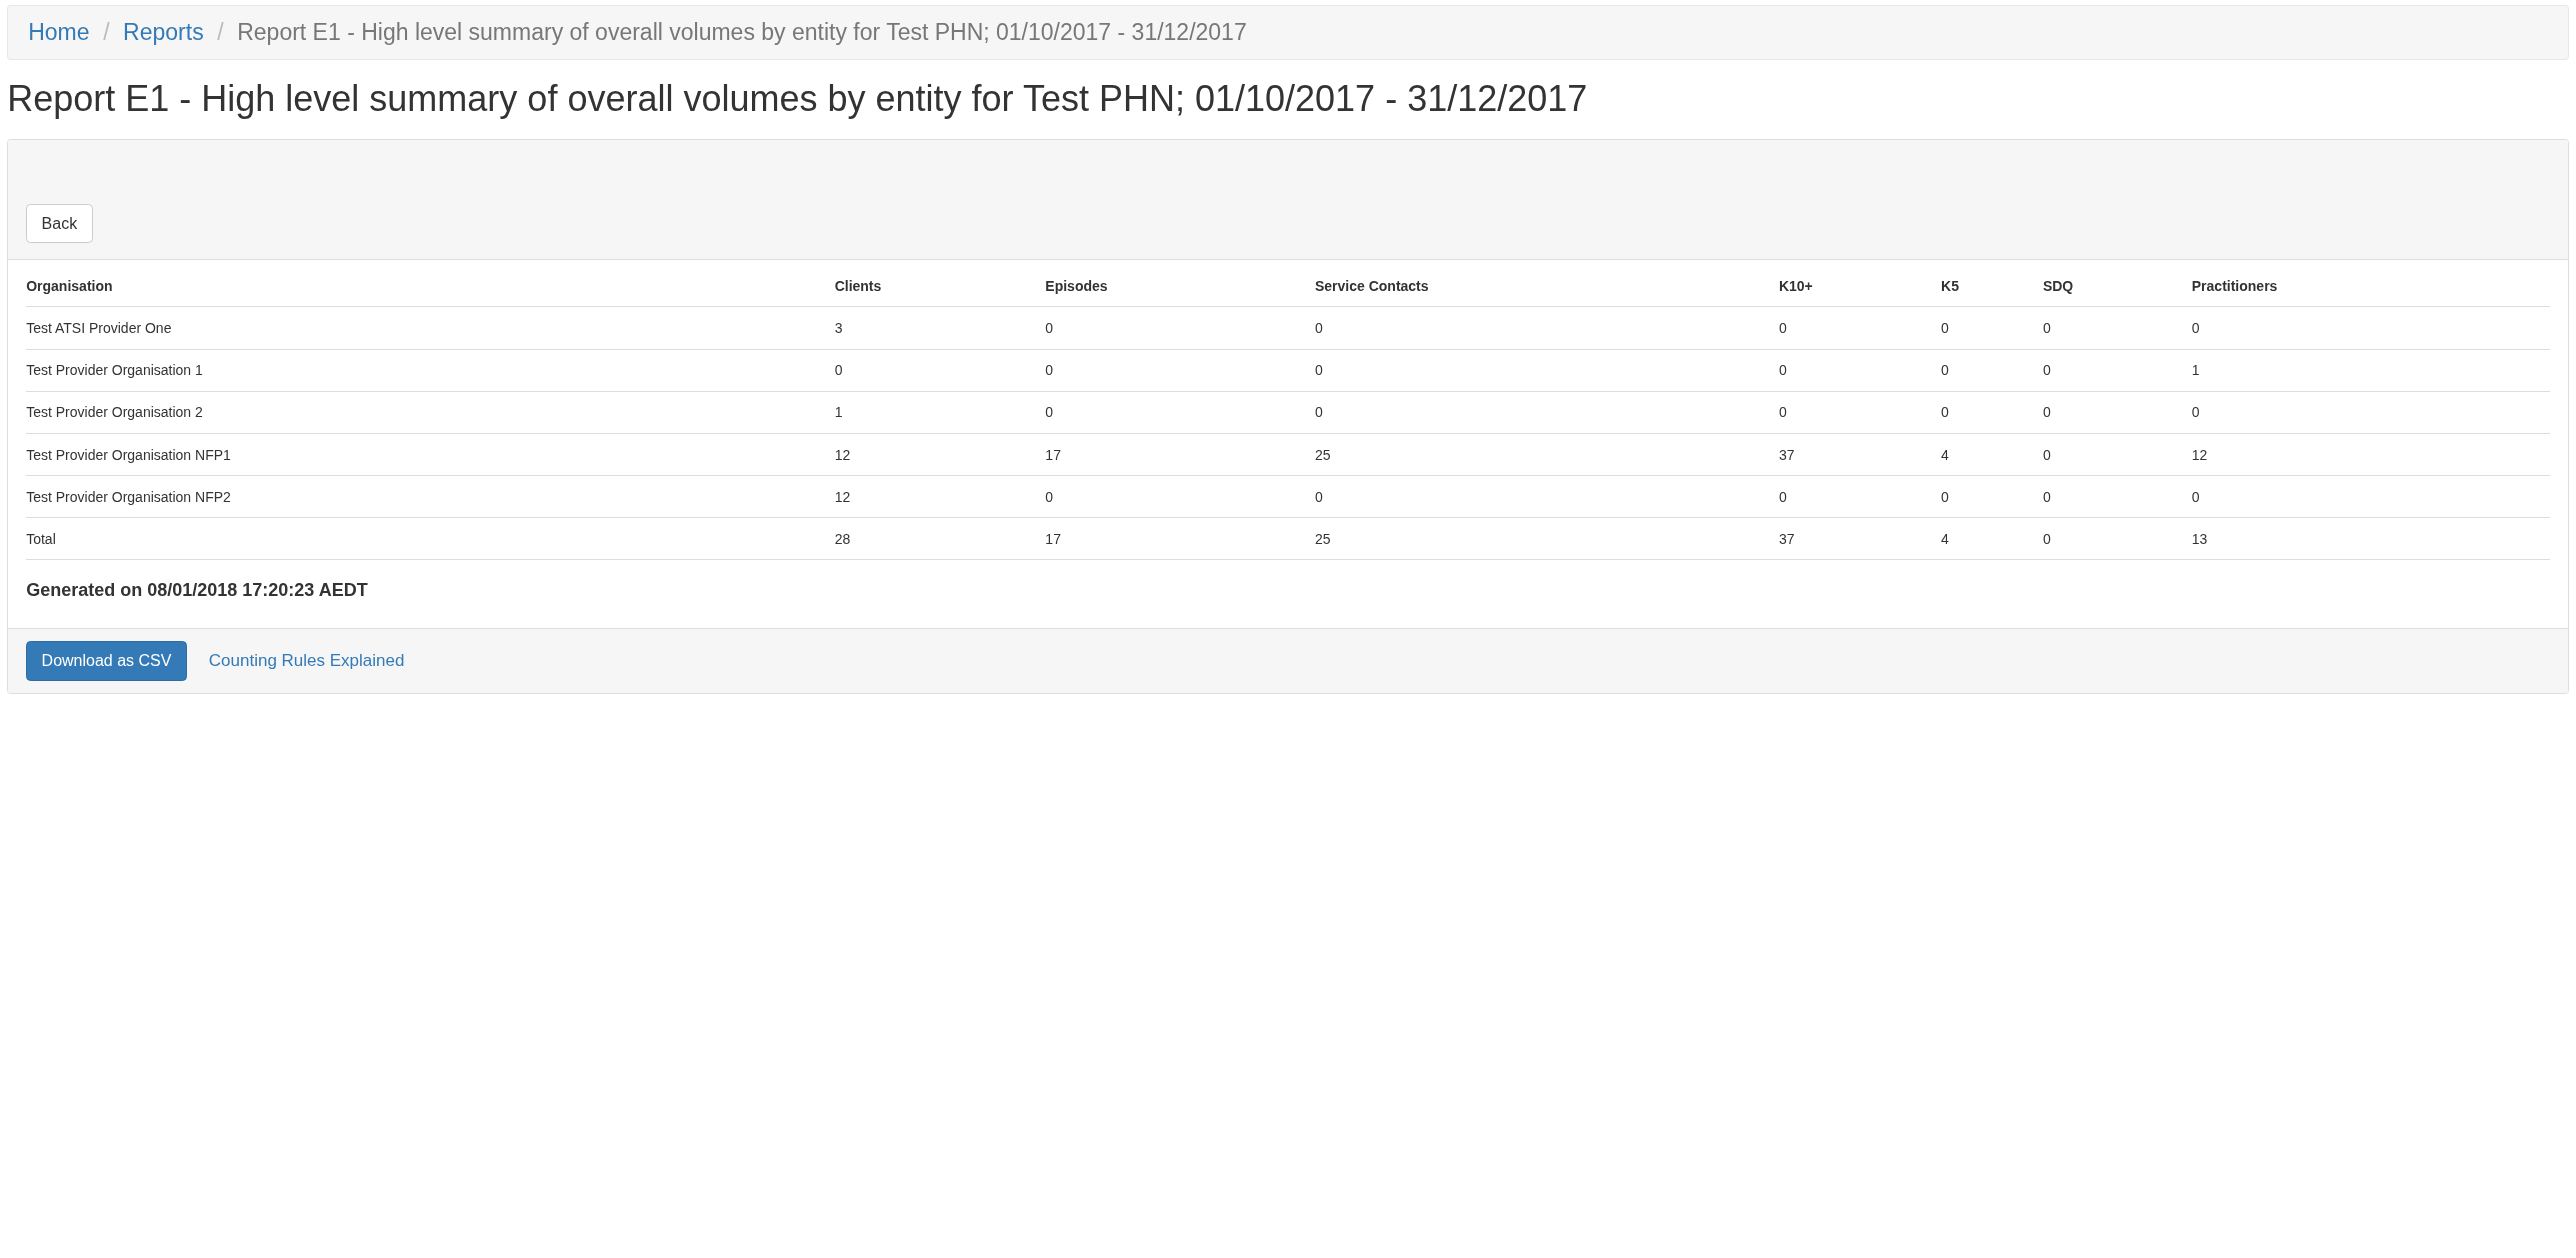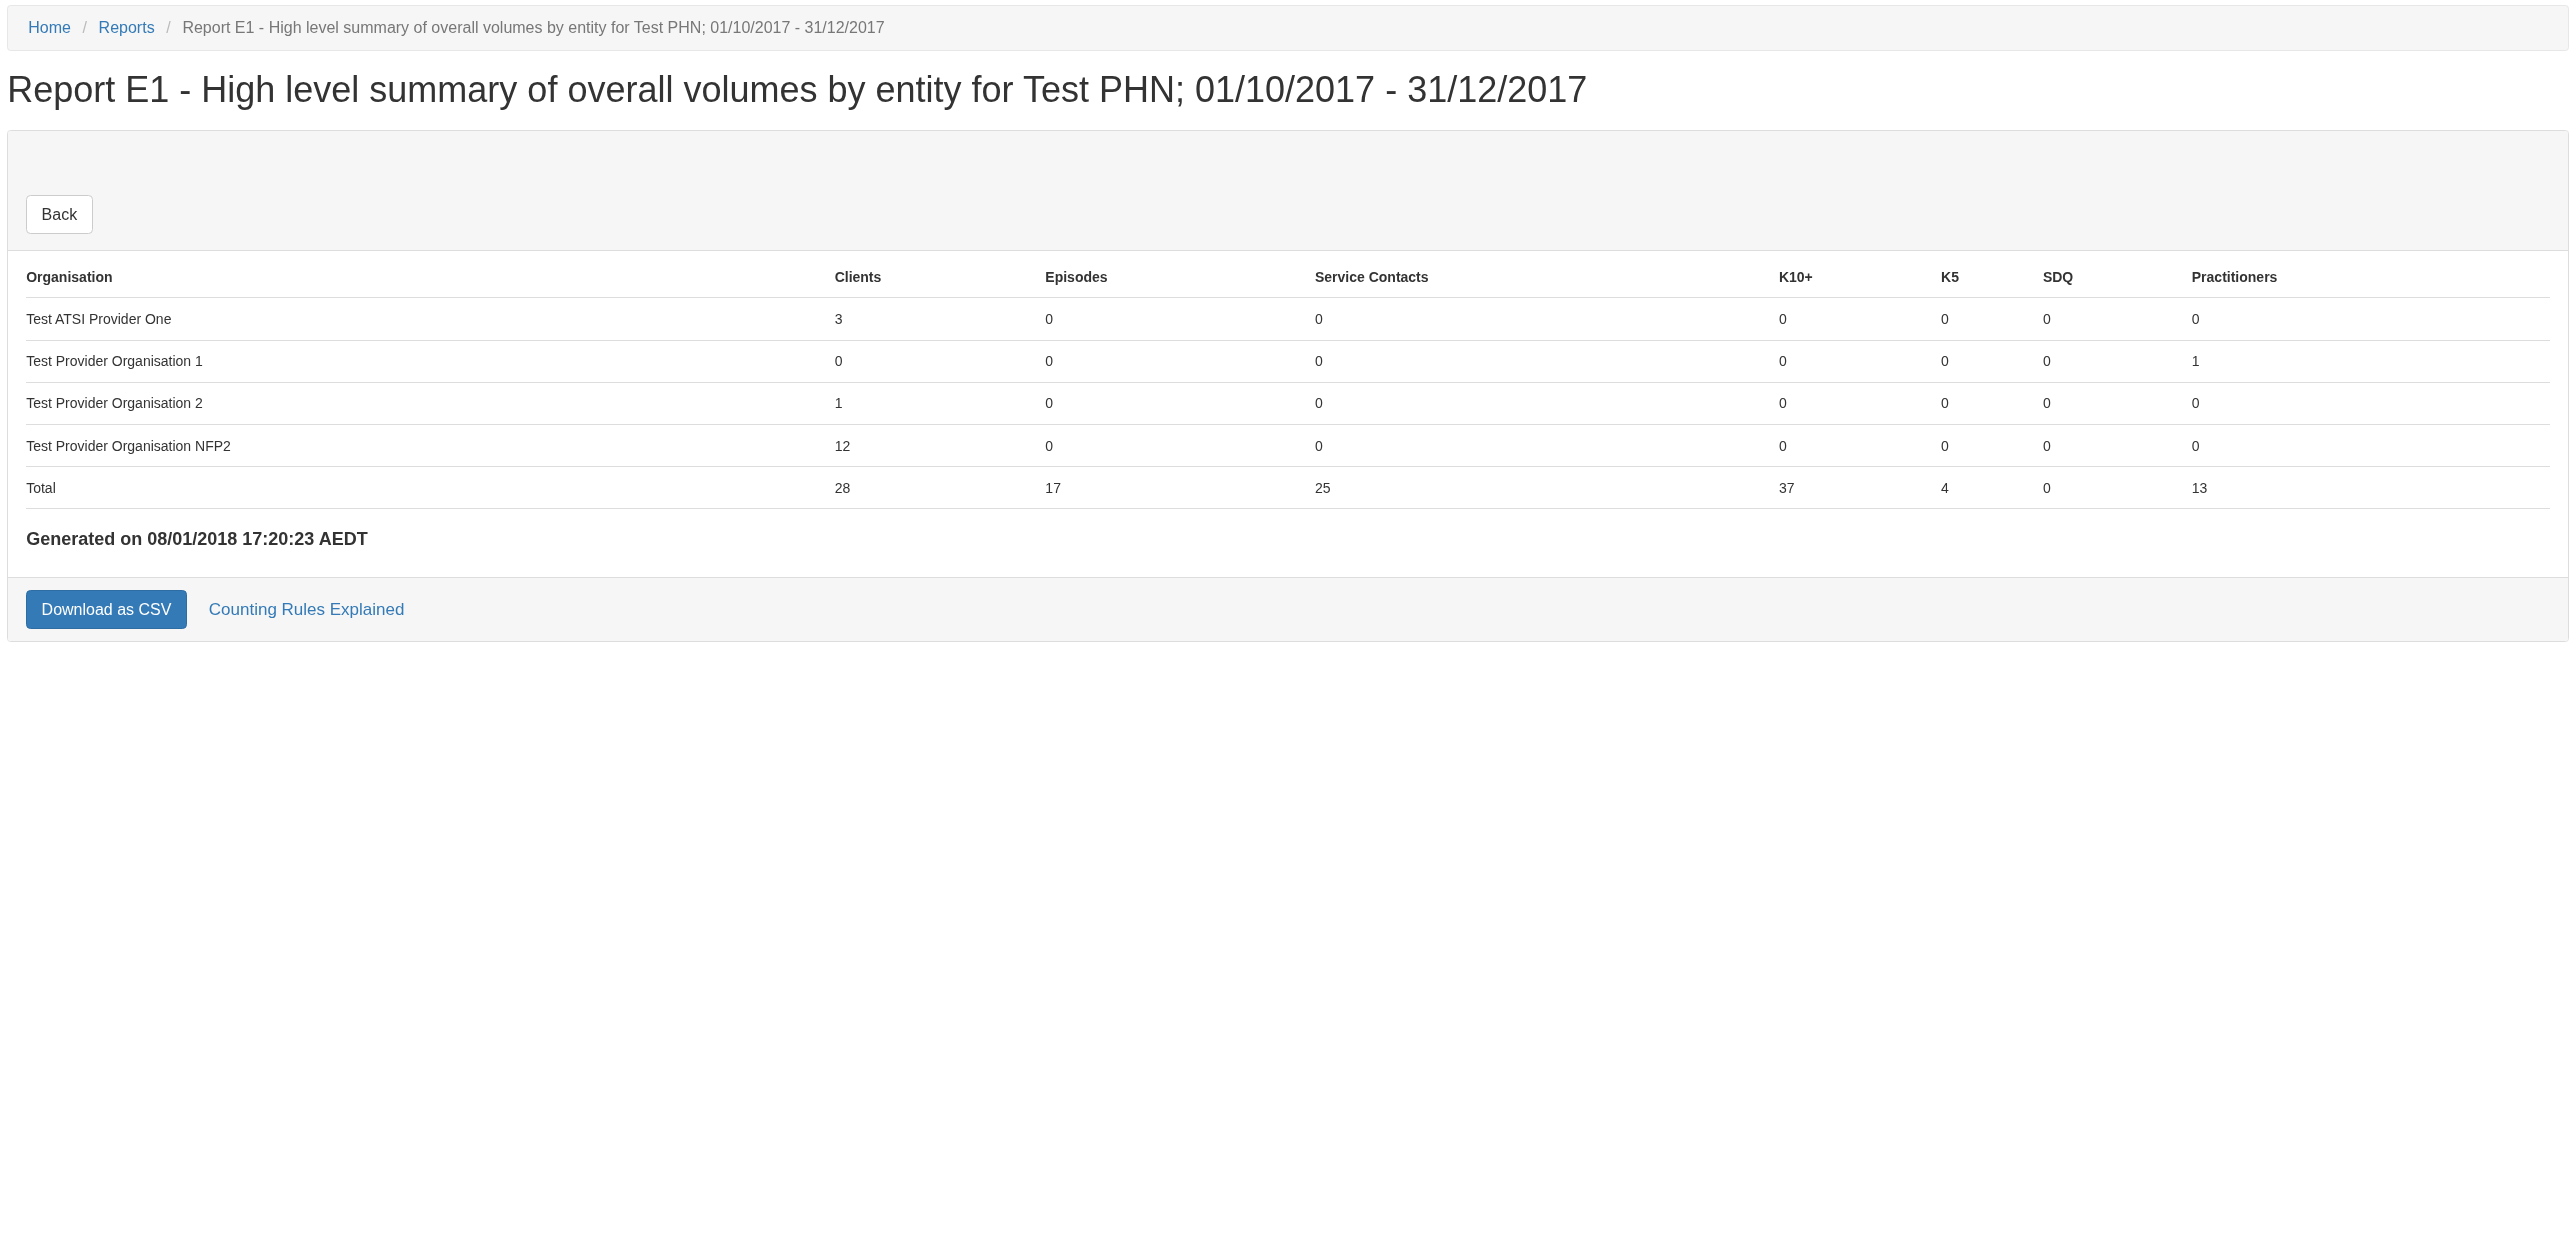--- a/index.html
+++ b/index.html
@@ -9,21 +9,21 @@
     font-family: "Helvetica Neue", Helvetica, Arial, sans-serif;
     color: #333;
     background: #fff;
   }
   body { padding: 5.4px 7.2px 27px 7.2px; }
   .breadcrumb {
     background: #f6f6f6;
     border: 0.9px solid #e7e7e7;
     border-radius: 3.6px;
     padding: 12.6px 20px;
-    font-size: 16px;
+    font-size: 23px;
     color: #777;
     margin-bottom: 16px;
   }
   .breadcrumb a { color: #337ab7; text-decoration: none; }
   .breadcrumb .sep { color: #bbb; padding: 0 7.2px; }
   .breadcrumb .current { color: #777; }
   h1.page-title {
     font-size: 36px;
     font-weight: 500;
     color: #333;
@@ -158,20 +158,30 @@
             <td>Test Provider Organisation 2</td>
             <td>1</td>
             <td>0</td>
             <td>0</td>
             <td>0</td>
             <td>0</td>
             <td>0</td>
             <td>0</td>
           </tr>
           <tr>
+            <td>Test Provider Organisation NFP1</td>
+            <td>12</td>
+            <td>17</td>
+            <td>25</td>
+            <td>37</td>
+            <td>4</td>
+            <td>0</td>
+            <td>12</td>
+          </tr>
+          <tr>
             <td>Test Provider Organisation NFP2</td>
             <td>12</td>
             <td>0</td>
             <td>0</td>
             <td>0</td>
             <td>0</td>
             <td>0</td>
             <td>0</td>
           </tr>
           <tr>

